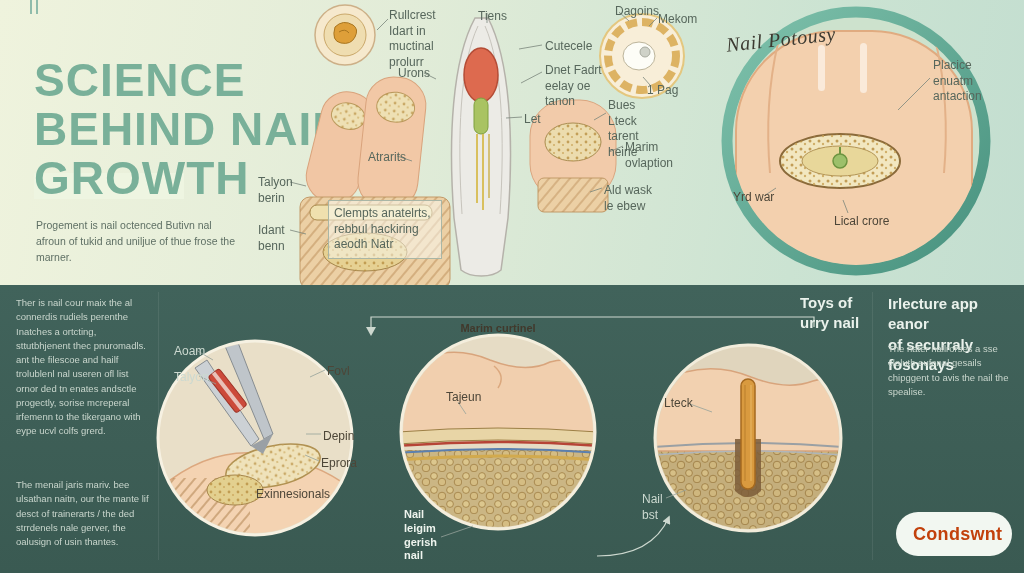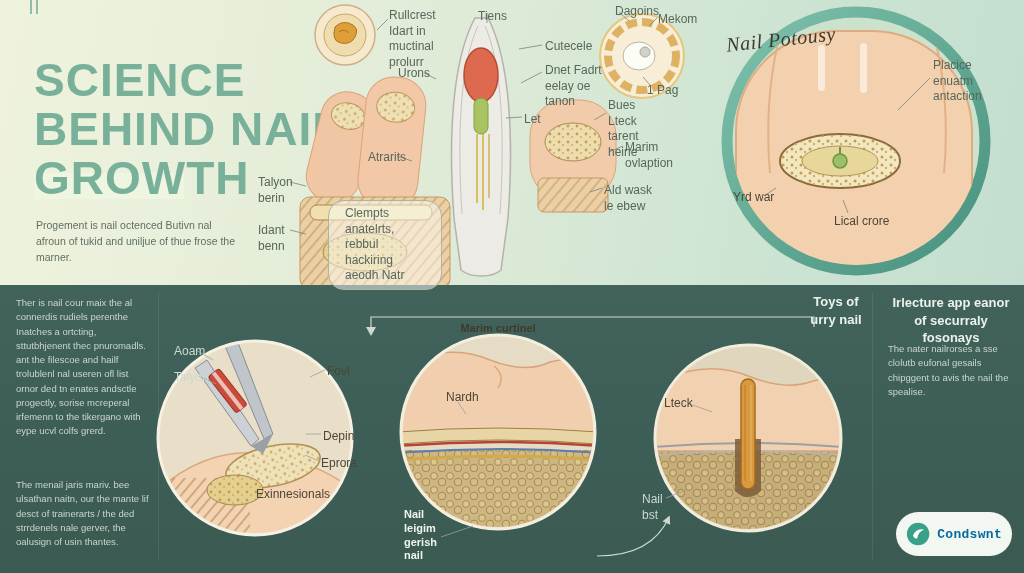--- a/index.html
+++ b/index.html
@@ -15,32 +15,32 @@
   .title { position:absolute; left:34px; top:16px; font-weight:bold; font-size:46px; line-height:1.07;
            color:#79b099; letter-spacing:1px;margin-top:40px; }
   .title .hl { display:inline-block; }
   .bar { position:absolute; left:34px; top:173px; width:150px; height:26px; background:#eef5e1; }
   .corner-deco { position:absolute; left:30px; top:0; width:8px; height:14px;
                  border-left:2px solid #8fbcab; border-right:2px solid #8fbcab; }
   .intro { position:absolute; left:36px; top:218px; width:205px; font-size:10.5px; line-height:1.5; color:#5f7065; }
   .lbl { position:absolute; font-size:12px; line-height:1.3; color:#57675c; }
   .lbl.dk { color:#4d4638; }
   .lbl.lt { color:#ccd9d0; }
-  .lbl.box { border:1px solid #a9b6a6; background:rgba(250,252,245,0.5); border-radius:16px; padding:5px 16px; }
+  .lbl.box { border:1px solid #a9b6a6; background:rgba(250,252,245,0.5); border-radius:0; padding:5px 5px; }
   .big-title { position:absolute; left:726px; top:28px; font-family:"Liberation Serif", serif; font-style:italic;
                font-size:20px; color:#3c3a31; transform:rotate(-6deg); letter-spacing:0.5px; }
   .b-para { position:absolute; font-size:9.5px; line-height:1.5; color:#c9d6cd; }
-  .b-head { position:absolute; font-size:13px; font-weight:bold; line-height:1.35; color:#eaf2ec; white-space:pre-line;text-align:center; }
+  .b-head { position:absolute; font-size:15px; font-weight:bold; line-height:1.35; color:#eaf2ec; white-space:pre-line; }
   .c2-title { position:absolute; left:452px; top:322px; width:92px; text-align:center; font-size:11px;
               font-weight:bold; color:#41392c; line-height:1.2; }
   .caption { position:absolute; left:404px; top:508px; font-size:11px; font-weight:bold; color:#eef4ee;
              line-height:1.25; white-space:pre-line; }
   .logo { position:absolute; left:896px; top:512px; width:116px; height:44px; background:#f2f7f1;
           border-radius:22px; display:flex; align-items:center; gap:7px; padding:0 10px; }
-  .logo-text { font-size:13px; font-weight:bold; color:#0369a1; letter-spacing:0.3px;font-family:Liberation Mono, monospace; }
+  .logo-text { font-size:18px; font-weight:bold; color:#c2410c; letter-spacing:0.3px; }
   svg { display:block; }
 </style>
 </head>
 <body>
 
 <div id="app">
   <div class="top-bg"></div>
   <div class="bottom-bg"></div>
   <div class="divider" style="left:158px"></div>
   <div class="divider" style="left:872px"></div>
@@ -301,21 +301,21 @@
   <div class="b-para" style="left:888px; top:342px; width:122px">The nater nailrorses a sse clolutb eufonal gesails chipggent to avis the nail the spealise.</div>
 
   <div class="lbl lt" style="left:174px; top:344px">Aoam</div>
   <div class="lbl lt" style="left:174px; top:370px">Talyon</div>
   <div class="lbl dk" style="left:327px; top:364px">Fovl</div>
   <div class="lbl dk" style="left:323px; top:429px">Depin</div>
   <div class="lbl dk" style="left:321px; top:456px">Eprora</div>
   <div class="lbl dk" style="left:256px; top:487px">Exinnesionals</div>
 
   <div class="c2-title">Marim curtinel</div>
-  <div class="lbl dk" style="left:446px; top:390px">Nardh</div>
+  <div class="lbl dk" style="left:446px; top:390px">Tajeun</div>
   <div class="caption">Nail
 leigim
 gerish
 nail</div>
 
   <div class="lbl dk" style="left:664px; top:396px">Lteck</div>
   <div class="lbl lt" style="left:642px; top:492px; width:30px">Nail bst</div>
 
   <div class="logo">
     <svg width="28" height="28" viewBox="0 0 28 28">

